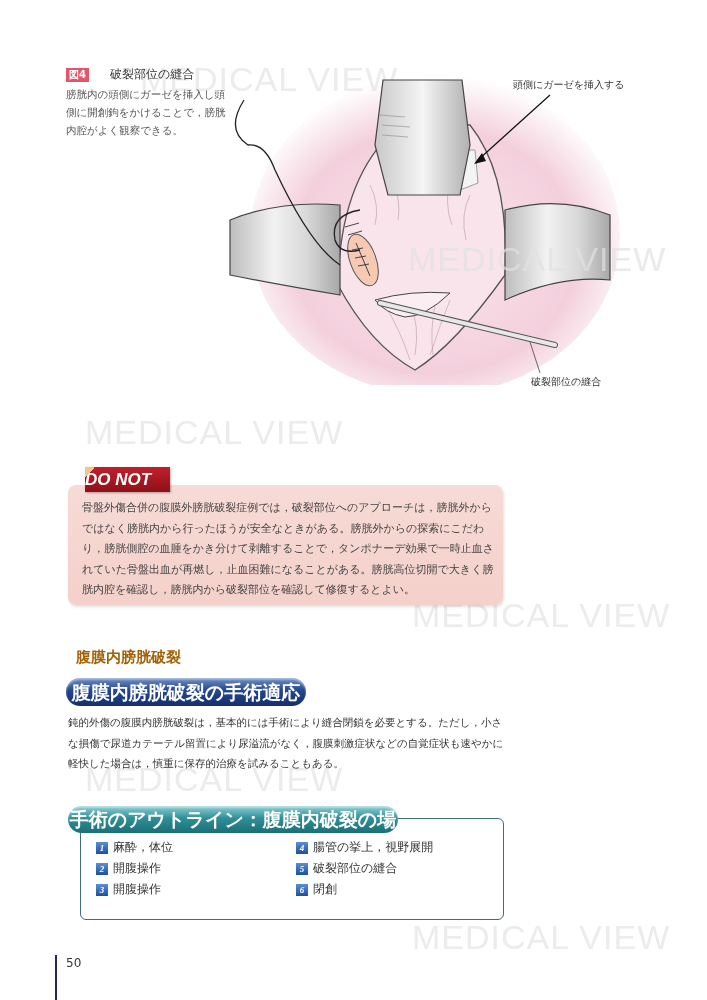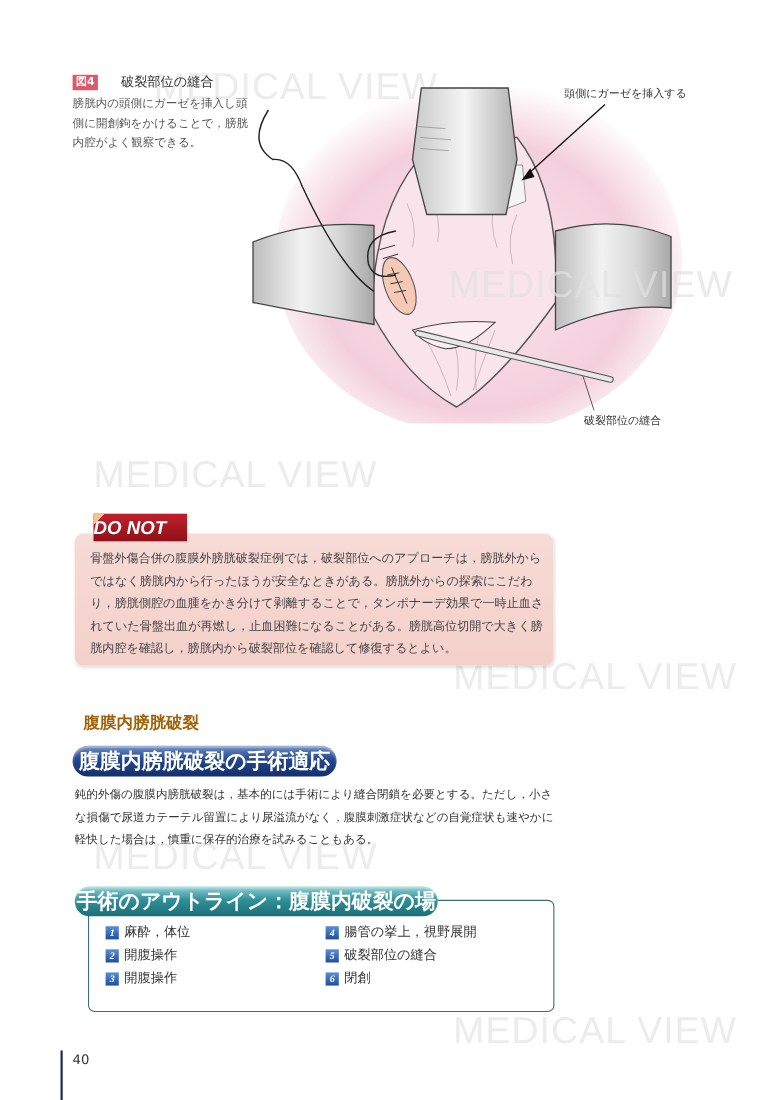--- a/index.html
+++ b/index.html
@@ -223,13 +223,13 @@
     <span class="num-icon">5</span>
     <span>破裂部位の縫合</span>
   </div>
   <div class="outline-item" style="left:200px;top:42px;">
     <span class="num-icon">6</span>
     <span>閉創</span>
   </div>
 </div>
 
 <div class="page-rule"></div>
-<div class="page-num">40</div>
+<div class="page-num">50</div>
 
 </body></html>

